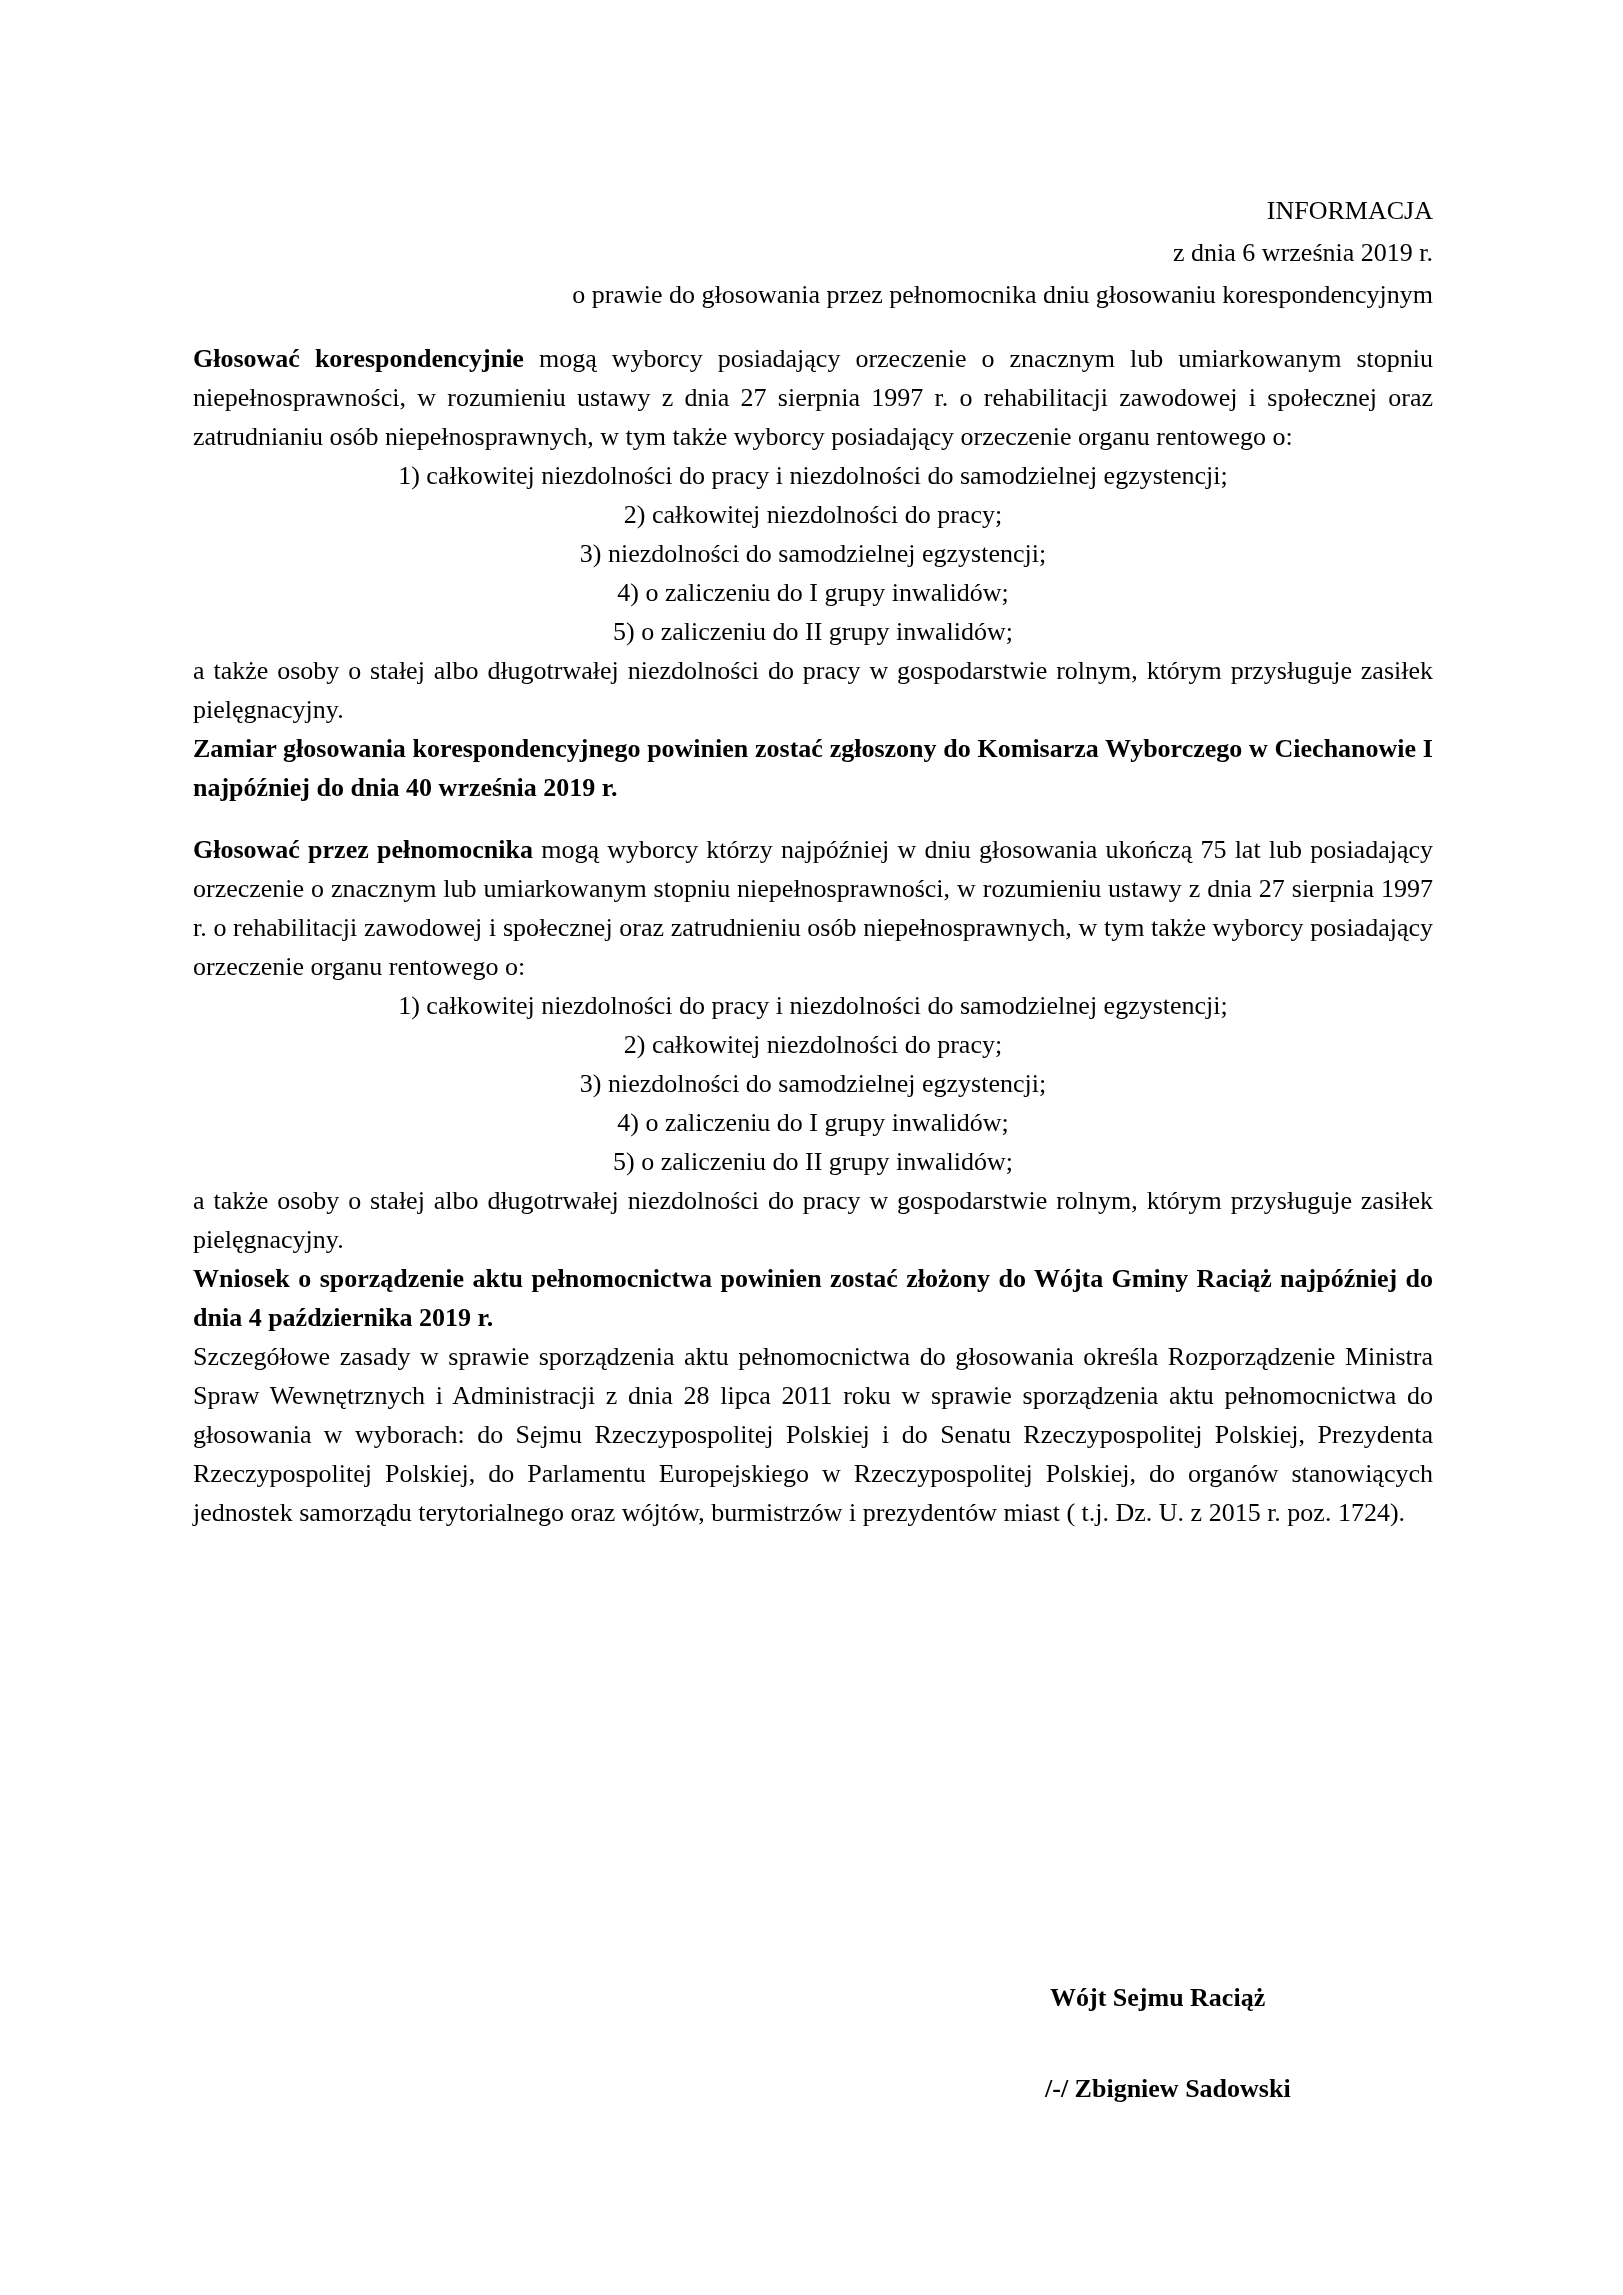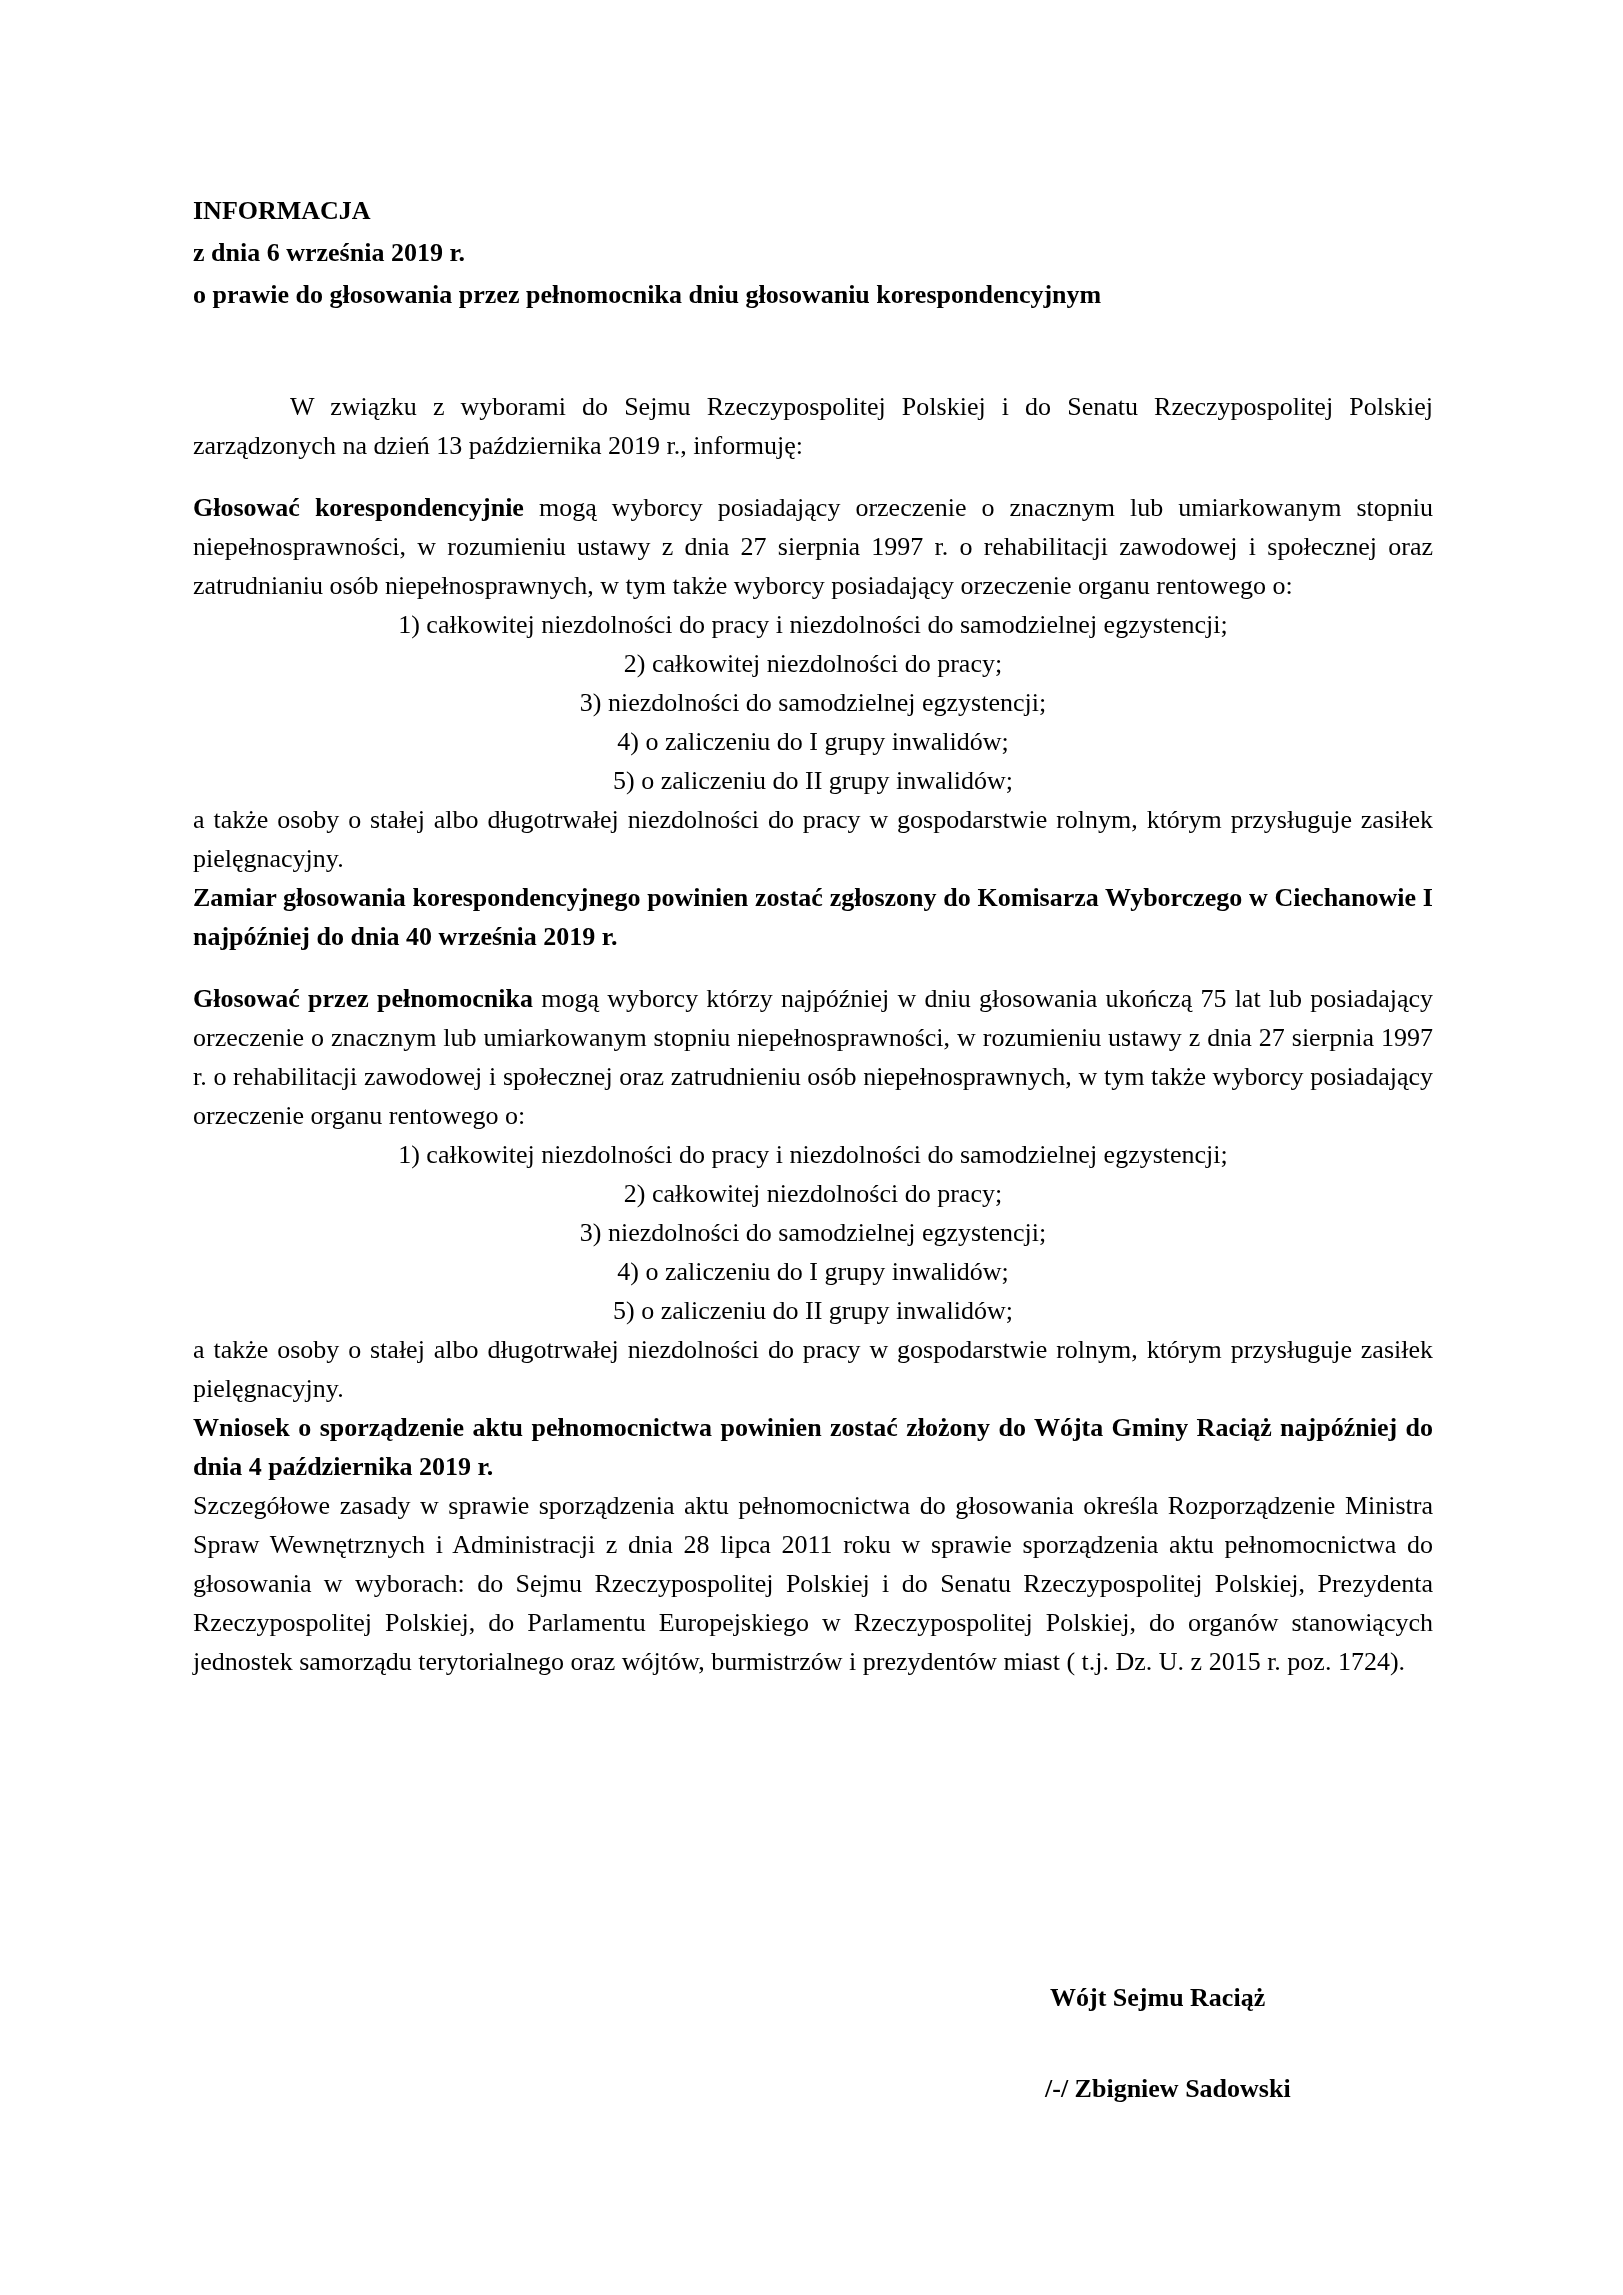--- a/index.html
+++ b/index.html
@@ -1,19 +1,19 @@
 <!DOCTYPE html>
 <html style="font-size:10.5px"><head>
 <meta charset="utf-8">
 <style>
   html, body { margin: 0; padding: 0; background: #ffffff; }
   body { width: 1623px; height: 2295px; position: relative; overflow: hidden;
          font-family: "Liberation Serif", serif; color: #000; }
   .page { position: absolute; left: 193px; top: 190px; width: 1240px; }
-  .title-block { text-align: left; font-weight: bold; font-size: 26px; }
+  .title-block { text-align: right; font-weight: normal; font-size: 26px; }
   .title-block div { height: 42px; line-height: 42px; }
   .body { font-size: 26px; line-height: 39px; text-align: justify; }
   .intro { margin-top: 71px; text-indent: 97px; }
   p { margin: 0; }
   .para { margin-top: 23px; }
   .list-item { text-align: center; }
   .b { font-weight: bold; }
   .final { margin-top: 13px; font-weight: bold; }
   sup { font-size: 15.7px; vertical-align: 10.5px; line-height: 0; }
   .sign { position: absolute; left: 1050px; font-weight: bold; font-size: 26px; }
@@ -24,21 +24,20 @@
 <body>
 
 <div class="page">
   <div class="title-block">
     <div>INFORMACJA</div>
     <div>z dnia 6 września 2019 r.</div>
     <div>o prawie do głosowania przez pełnomocnika dniu głosowaniu korespondencyjnym</div>
   </div>
 
   <div class="body">
-    <p class="intro">W związku z wyborami do Sejmu Rzeczypospolitej Polskiej i do Senatu Rzeczypospolitej Polskiej zarządzonych na dzień 13 października 2019 r., informuję:</p>
 
     <div class="para">
       <p><span class="b">Głosować korespondencyjnie</span><span> mogą wyborcy posiadający orzeczenie o znacznym lub umiarkowanym stopniu niepełnosprawności, w rozumieniu ustawy z dnia 27 sierpnia 1997 r. o rehabilitacji zawodowej i społecznej oraz zatrudnianiu osób niepełnosprawnych, w tym także wyborcy posiadający orzeczenie organu rentowego o:</span></p>
       <p class="list-item">1) całkowitej niezdolności do pracy i niezdolności do samodzielnej egzystencji;</p>
       <p class="list-item">2) całkowitej niezdolności do pracy;</p>
       <p class="list-item">3) niezdolności do samodzielnej egzystencji;</p>
       <p class="list-item">4) o zaliczeniu do I grupy inwalidów;</p>
       <p class="list-item">5) o zaliczeniu do II grupy inwalidów;</p>
       <p>a także osoby o stałej albo długotrwałej niezdolności do pracy w gospodarstwie rolnym, którym przysługuje zasiłek pielęgnacyjny.</p>
       <p class="b">Zamiar głosowania korespondencyjnego powinien zostać zgłoszony do Komisarza Wyborczego w Ciechanowie I najpóźniej do dnia 40 września 2019 r.</p>

